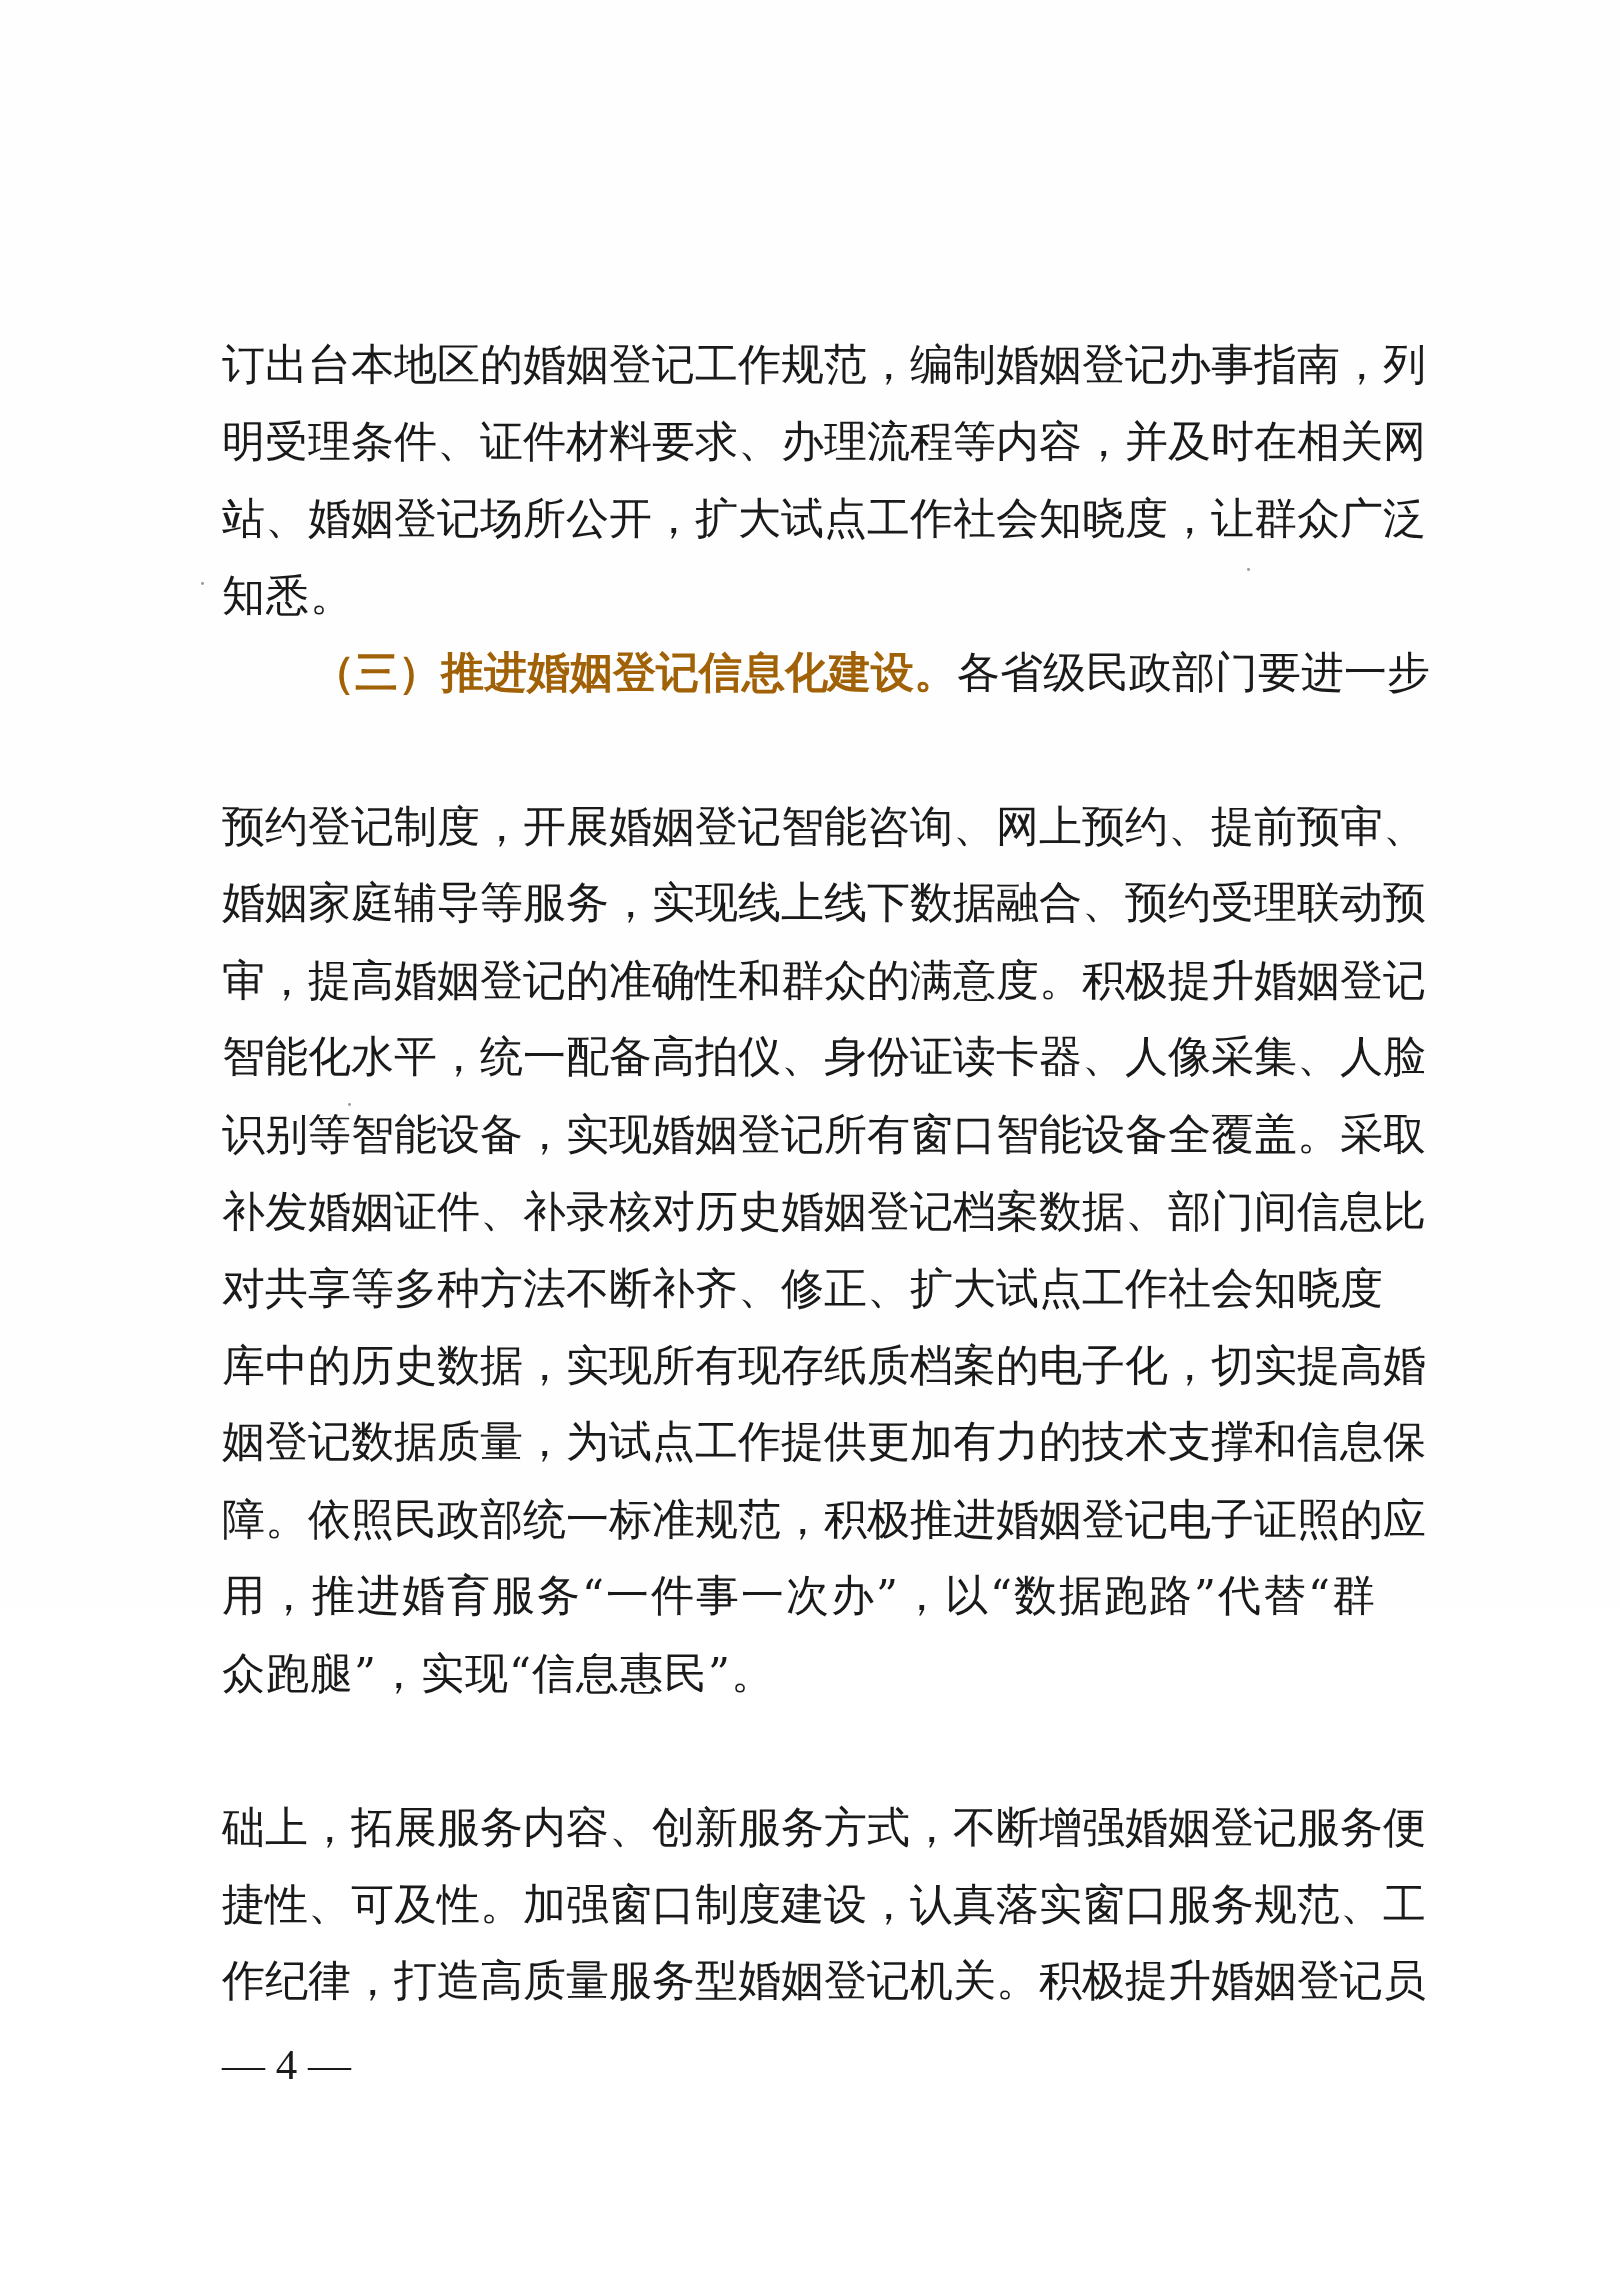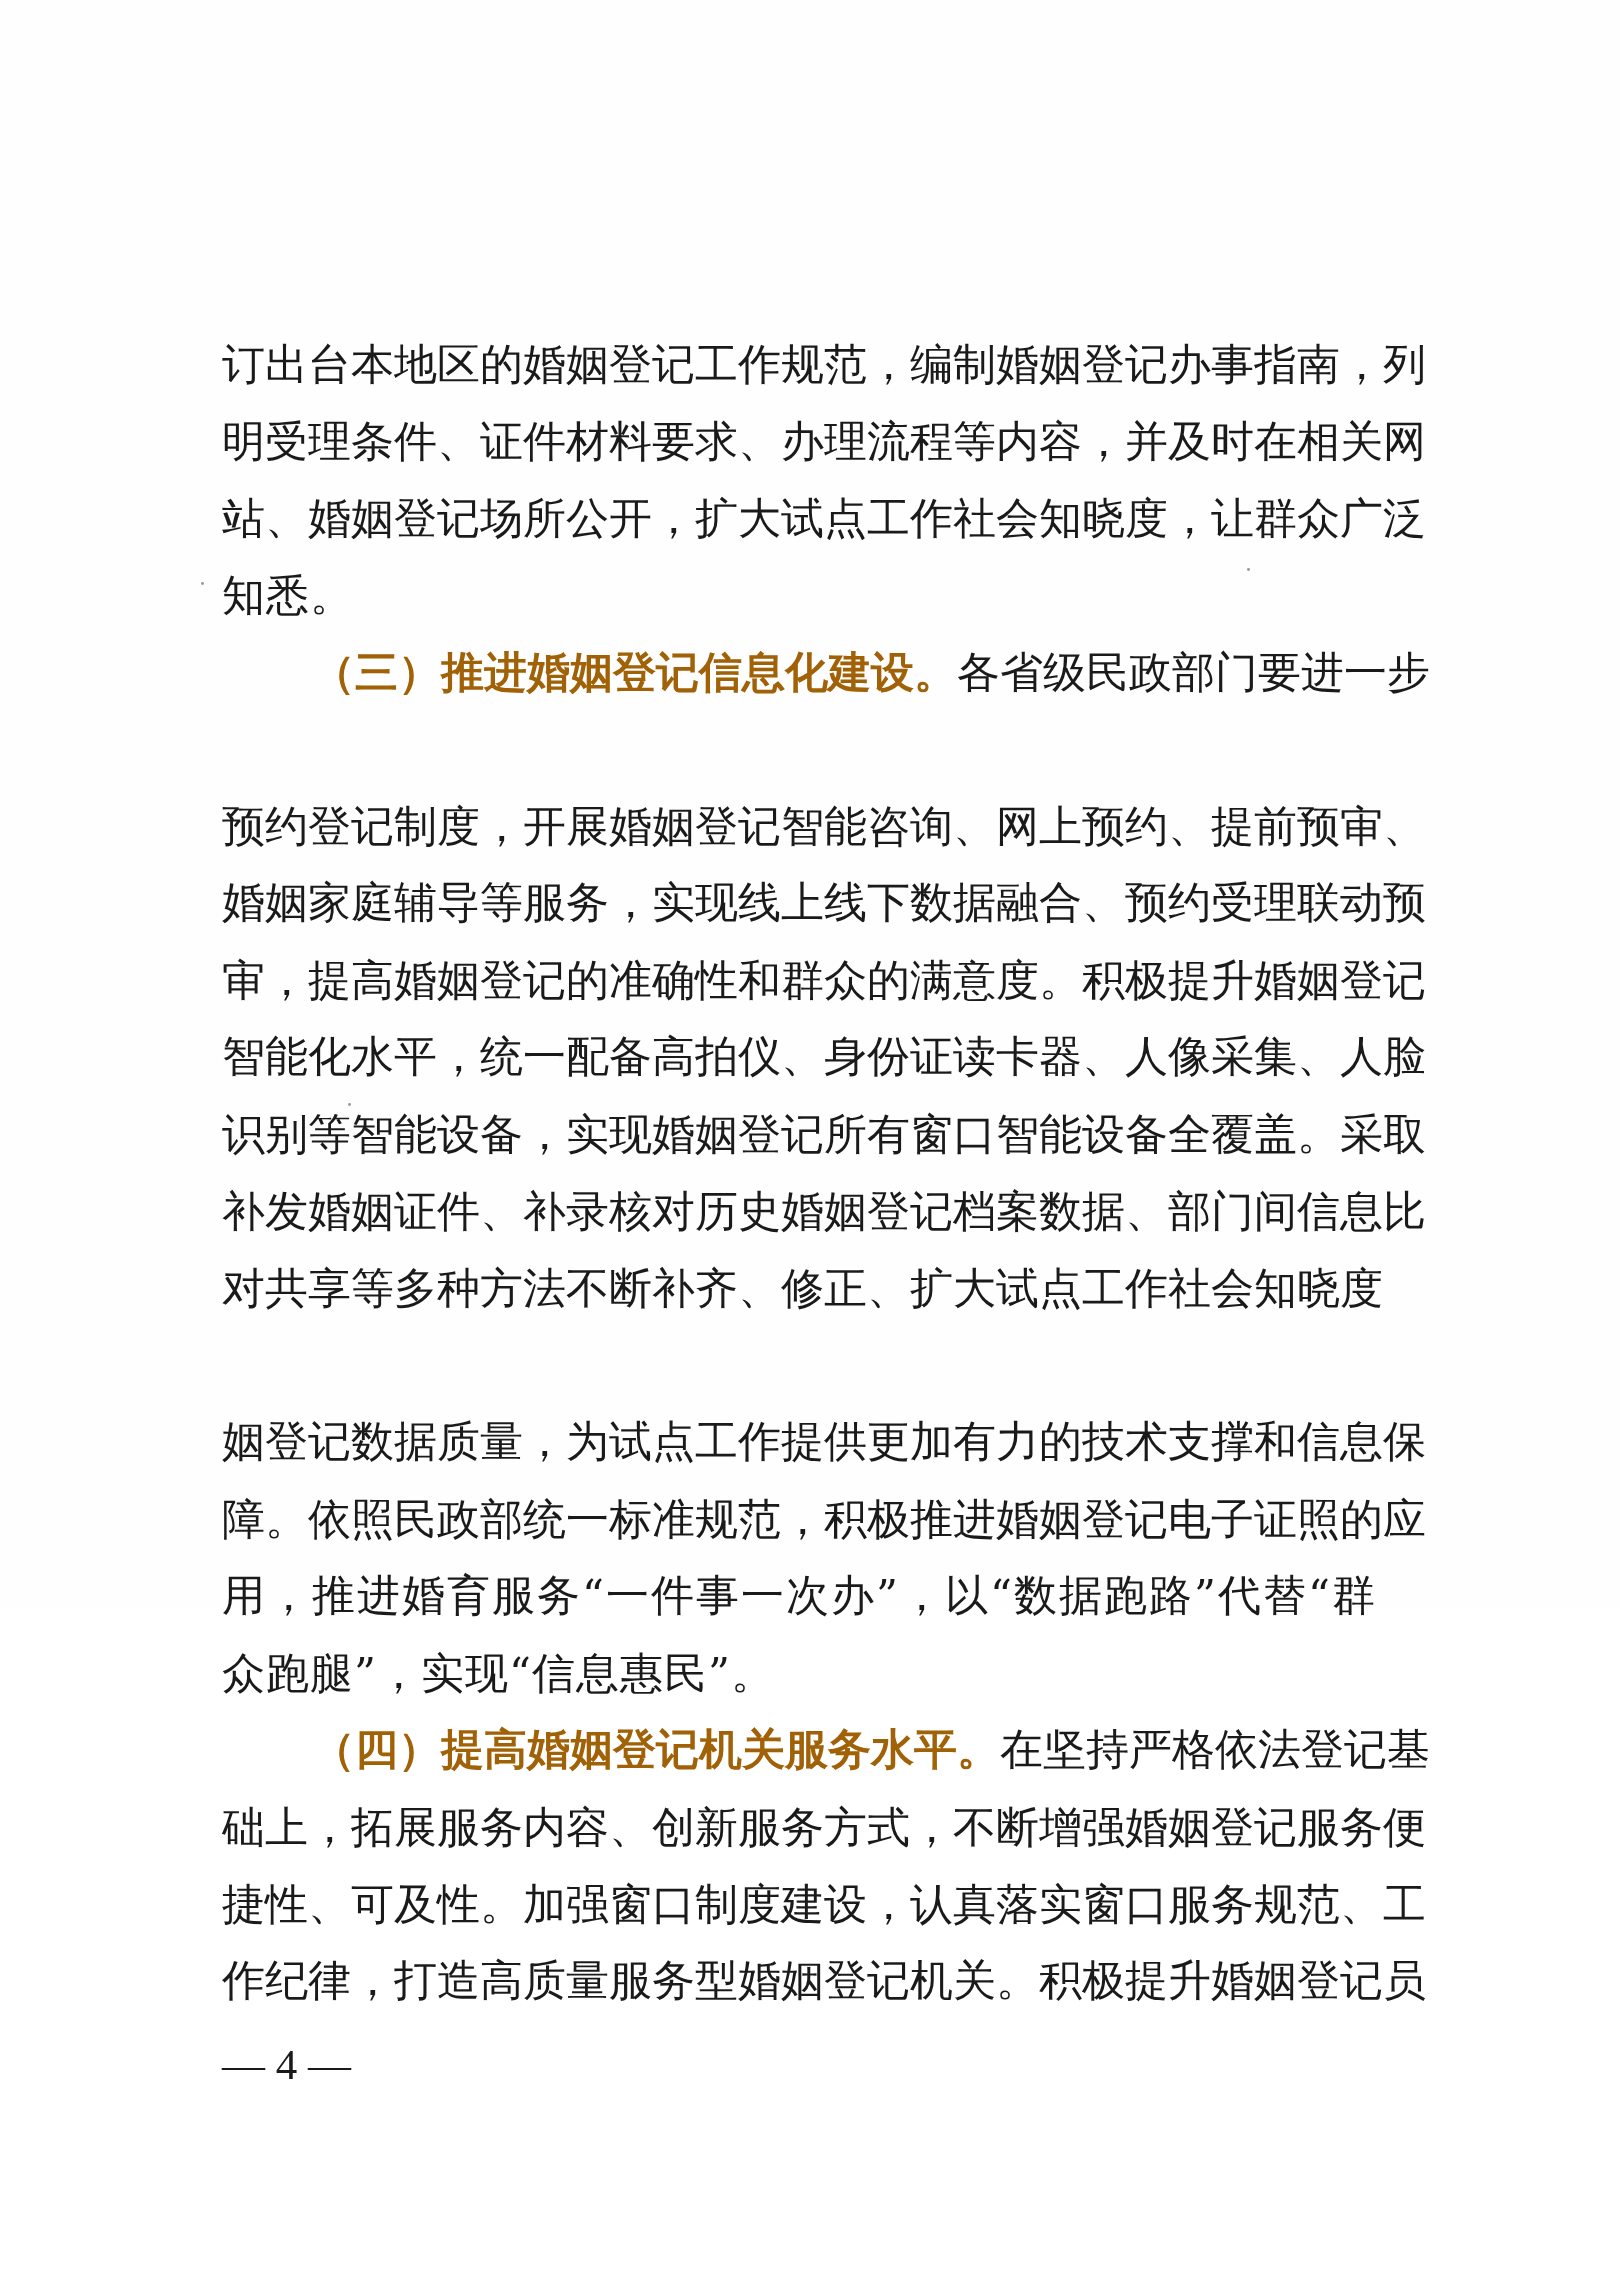--- a/index.html
+++ b/index.html
@@ -48,28 +48,26 @@
   <div class="line indent" style="top:643px">
     <span class="heading">（三）推进婚姻登记信息化建设。</span><span>各省级民政部门要进一步</span>
   </div>
   <div class="line" style="top:797px">预约登记制度，开展婚姻登记智能咨询、网上预约、提前预审、</div>
   <div class="line" style="top:873px">婚姻家庭辅导等服务，实现线上线下数据融合、预约受理联动预</div>
   <div class="line" style="top:951px">审，提高婚姻登记的准确性和群众的满意度。积极提升婚姻登记</div>
   <div class="line" style="top:1027px">智能化水平，统一配备高拍仪、身份证读卡器、人像采集、人脸</div>
   <div class="line" style="top:1105px">识别等智能设备，实现婚姻登记所有窗口智能设备全覆盖。采取</div>
   <div class="line" style="top:1182px">补发婚姻证件、补录核对历史婚姻登记档案数据、部门间信息比</div>
   <div class="line" style="top:1259px">对共享等多种方法不断补齐、修正、扩大试点工作社会知晓度</div>
+  <div class="line" style="top:1336px">库中的历史数据，实现所有现存纸质档案的电子化，切实提高婚</div>
   <div class="line" style="top:1412px">姻登记数据质量，为试点工作提供更加有力的技术支撑和信息保</div>
   <div class="line" style="top:1566px">用，推进婚育服务“一件事一次办”，以“数据跑路”代替“群</div>
   <div class="line" style="top:1490px">障。依照民政部统一标准规范，积极推进婚姻登记电子证照的应</div>
   <div class="line last" style="top:1644px">众跑腿”，实现“信息惠民”。</div>
 
-  <div class="line indent" style="top:1720px">
-    <span class="heading">（四）提高婚姻登记机关服务水平。</span><span>在坚持严格依法登记基</span>
-  </div>
   <div class="line" style="top:1798px">础上，拓展服务内容、创新服务方式，不断增强婚姻登记服务便</div>
   <div class="line" style="top:1875px">捷性、可及性。加强窗口制度建设，认真落实窗口服务规范、工</div>
   <div class="line" style="top:1951px">作纪律，打造高质量服务型婚姻登记机关。积极提升婚姻登记员</div>
 
   <div class="page-number">— 4 —</div>
 
   <div class="scan-speck" style="left:201px; top:582px;"></div>
   <div class="scan-speck" style="left:1247px; top:568px;"></div>
   <div class="scan-speck" style="left:348px; top:1103px;"></div>
 </div>

